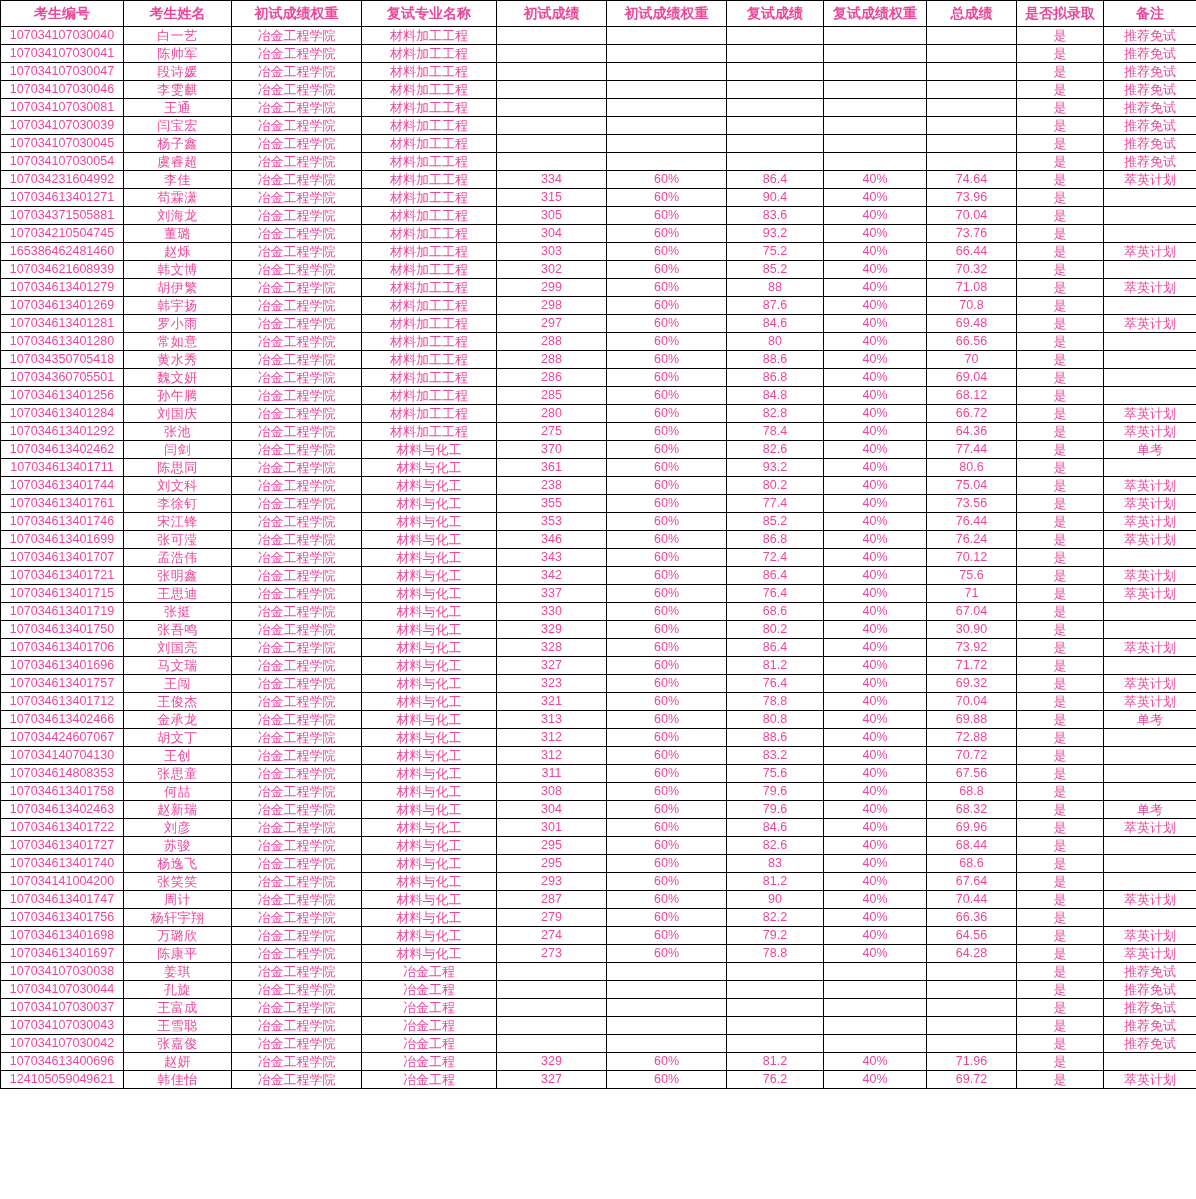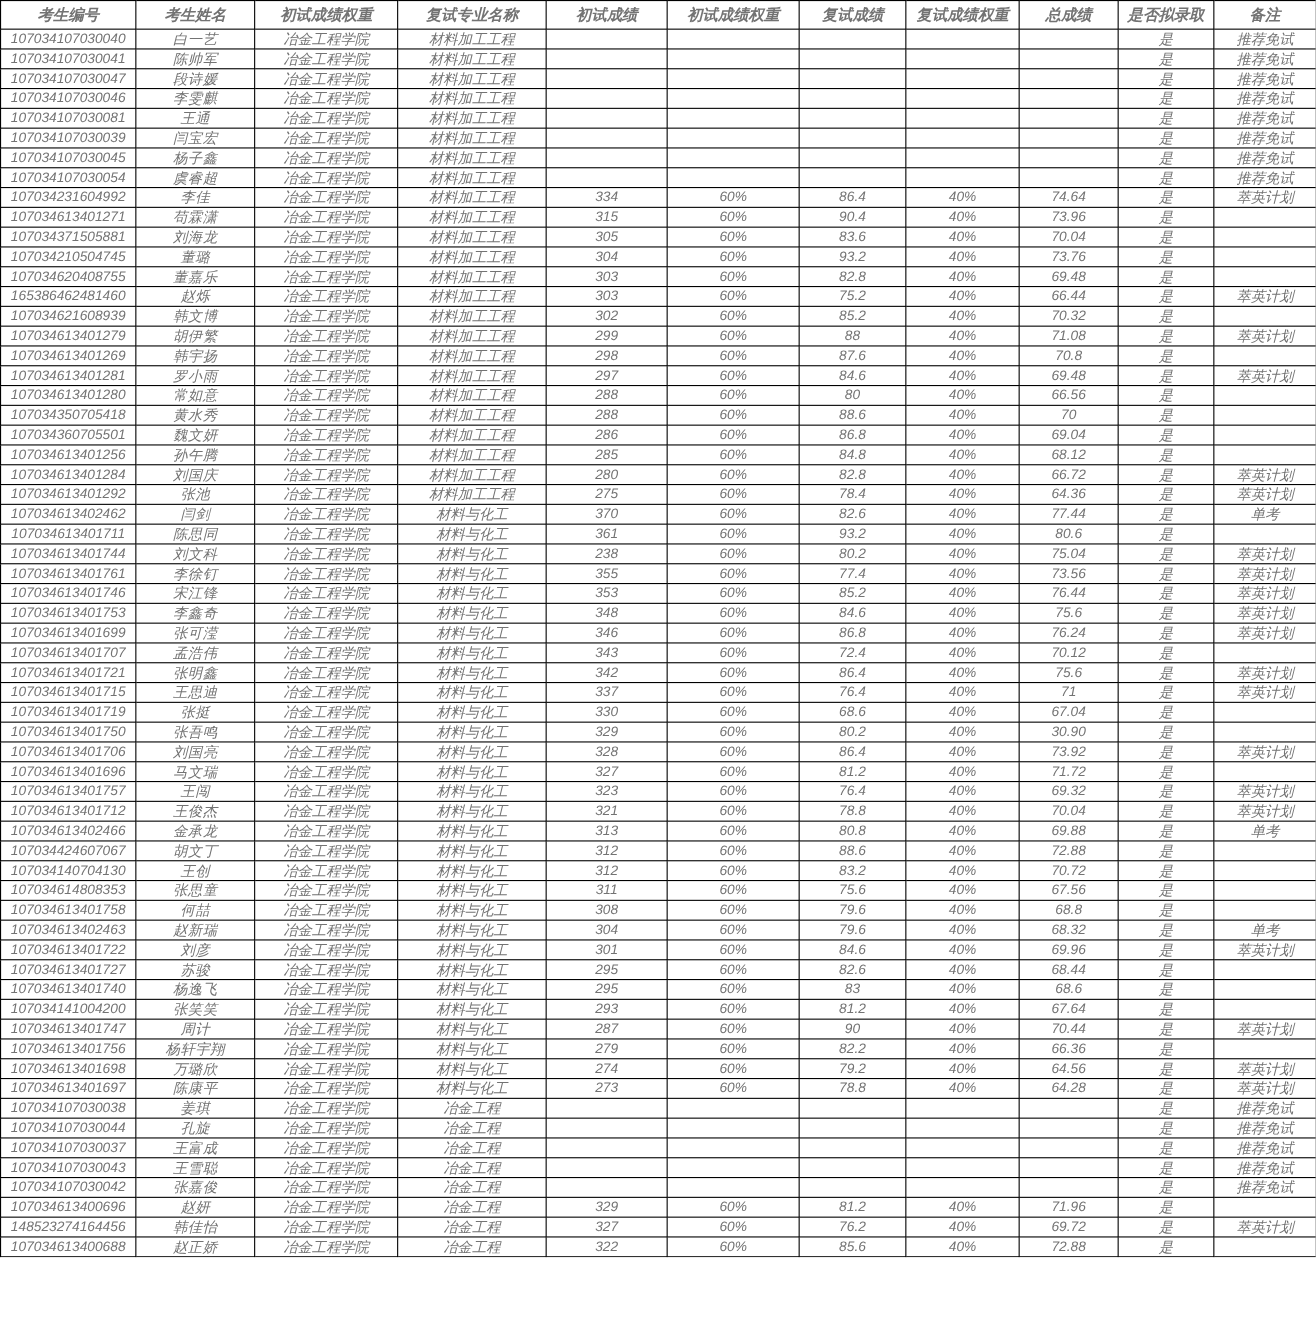--- a/index.html
+++ b/index.html
@@ -9,22 +9,21 @@
   }
   body {
     font-family: "Liberation Sans", "DejaVu Sans", sans-serif;
     width: 1196px;
   }
   table.score-table {
     border-collapse: collapse;
     table-layout: fixed;
     width: 1196px;
     font-size: 13px;
-    color: #737373;
-    font-style: italic;
+    color: #ec4899;
   }
   table.score-table th,
   table.score-table td {
     border: 1px solid #000;
     text-align: center;
     vertical-align: middle;
     padding: 0;
     height: 17px;
     line-height: 17px;
     overflow: hidden;
@@ -235,33 +234,20 @@
         <td>材料加工工程</td>
         <td class="num">304</td>
         <td class="num">60%</td>
         <td class="num">93.2</td>
         <td class="num">40%</td>
         <td class="num">73.76</td>
         <td>是</td>
         <td></td>
       </tr>
       <tr>
-        <td class="num">107034620408755</td>
-        <td class="name">董嘉乐</td>
-        <td>冶金工程学院</td>
-        <td>材料加工工程</td>
-        <td class="num">303</td>
-        <td class="num">60%</td>
-        <td class="num">82.8</td>
-        <td class="num">40%</td>
-        <td class="num">69.48</td>
-        <td>是</td>
-        <td></td>
-      </tr>
-      <tr>
         <td class="num">165386462481460</td>
         <td class="name">赵烁</td>
         <td>冶金工程学院</td>
         <td>材料加工工程</td>
         <td class="num">303</td>
         <td class="num">60%</td>
         <td class="num">75.2</td>
         <td class="num">40%</td>
         <td class="num">66.44</td>
         <td>是</td>
@@ -456,33 +442,20 @@
         <td>材料与化工</td>
         <td class="num">353</td>
         <td class="num">60%</td>
         <td class="num">85.2</td>
         <td class="num">40%</td>
         <td class="num">76.44</td>
         <td>是</td>
         <td>萃英计划</td>
       </tr>
       <tr>
-        <td class="num">107034613401753</td>
-        <td class="name">李鑫奇</td>
-        <td>冶金工程学院</td>
-        <td>材料与化工</td>
-        <td class="num">348</td>
-        <td class="num">60%</td>
-        <td class="num">84.6</td>
-        <td class="num">40%</td>
-        <td class="num">75.6</td>
-        <td>是</td>
-        <td>萃英计划</td>
-      </tr>
-      <tr>
         <td class="num">107034613401699</td>
         <td class="name">张可滢</td>
         <td>冶金工程学院</td>
         <td>材料与化工</td>
         <td class="num">346</td>
         <td class="num">60%</td>
         <td class="num">86.8</td>
         <td class="num">40%</td>
         <td class="num">76.24</td>
         <td>是</td>
@@ -859,39 +832,26 @@
         <td>冶金工程</td>
         <td class="num">329</td>
         <td class="num">60%</td>
         <td class="num">81.2</td>
         <td class="num">40%</td>
         <td class="num">71.96</td>
         <td>是</td>
         <td></td>
       </tr>
       <tr>
-        <td class="num">148523274164456</td>
+        <td class="num">124105059049621</td>
         <td class="name">韩佳怡</td>
         <td>冶金工程学院</td>
         <td>冶金工程</td>
         <td class="num">327</td>
         <td class="num">60%</td>
         <td class="num">76.2</td>
         <td class="num">40%</td>
         <td class="num">69.72</td>
         <td>是</td>
         <td>萃英计划</td>
-      </tr>
-      <tr>
-        <td class="num">107034613400688</td>
-        <td class="name">赵正娇</td>
-        <td>冶金工程学院</td>
-        <td>冶金工程</td>
-        <td class="num">322</td>
-        <td class="num">60%</td>
-        <td class="num">85.6</td>
-        <td class="num">40%</td>
-        <td class="num">72.88</td>
-        <td>是</td>
-        <td></td>
       </tr>
     </tbody>
 </table>
 
 </body></html>

